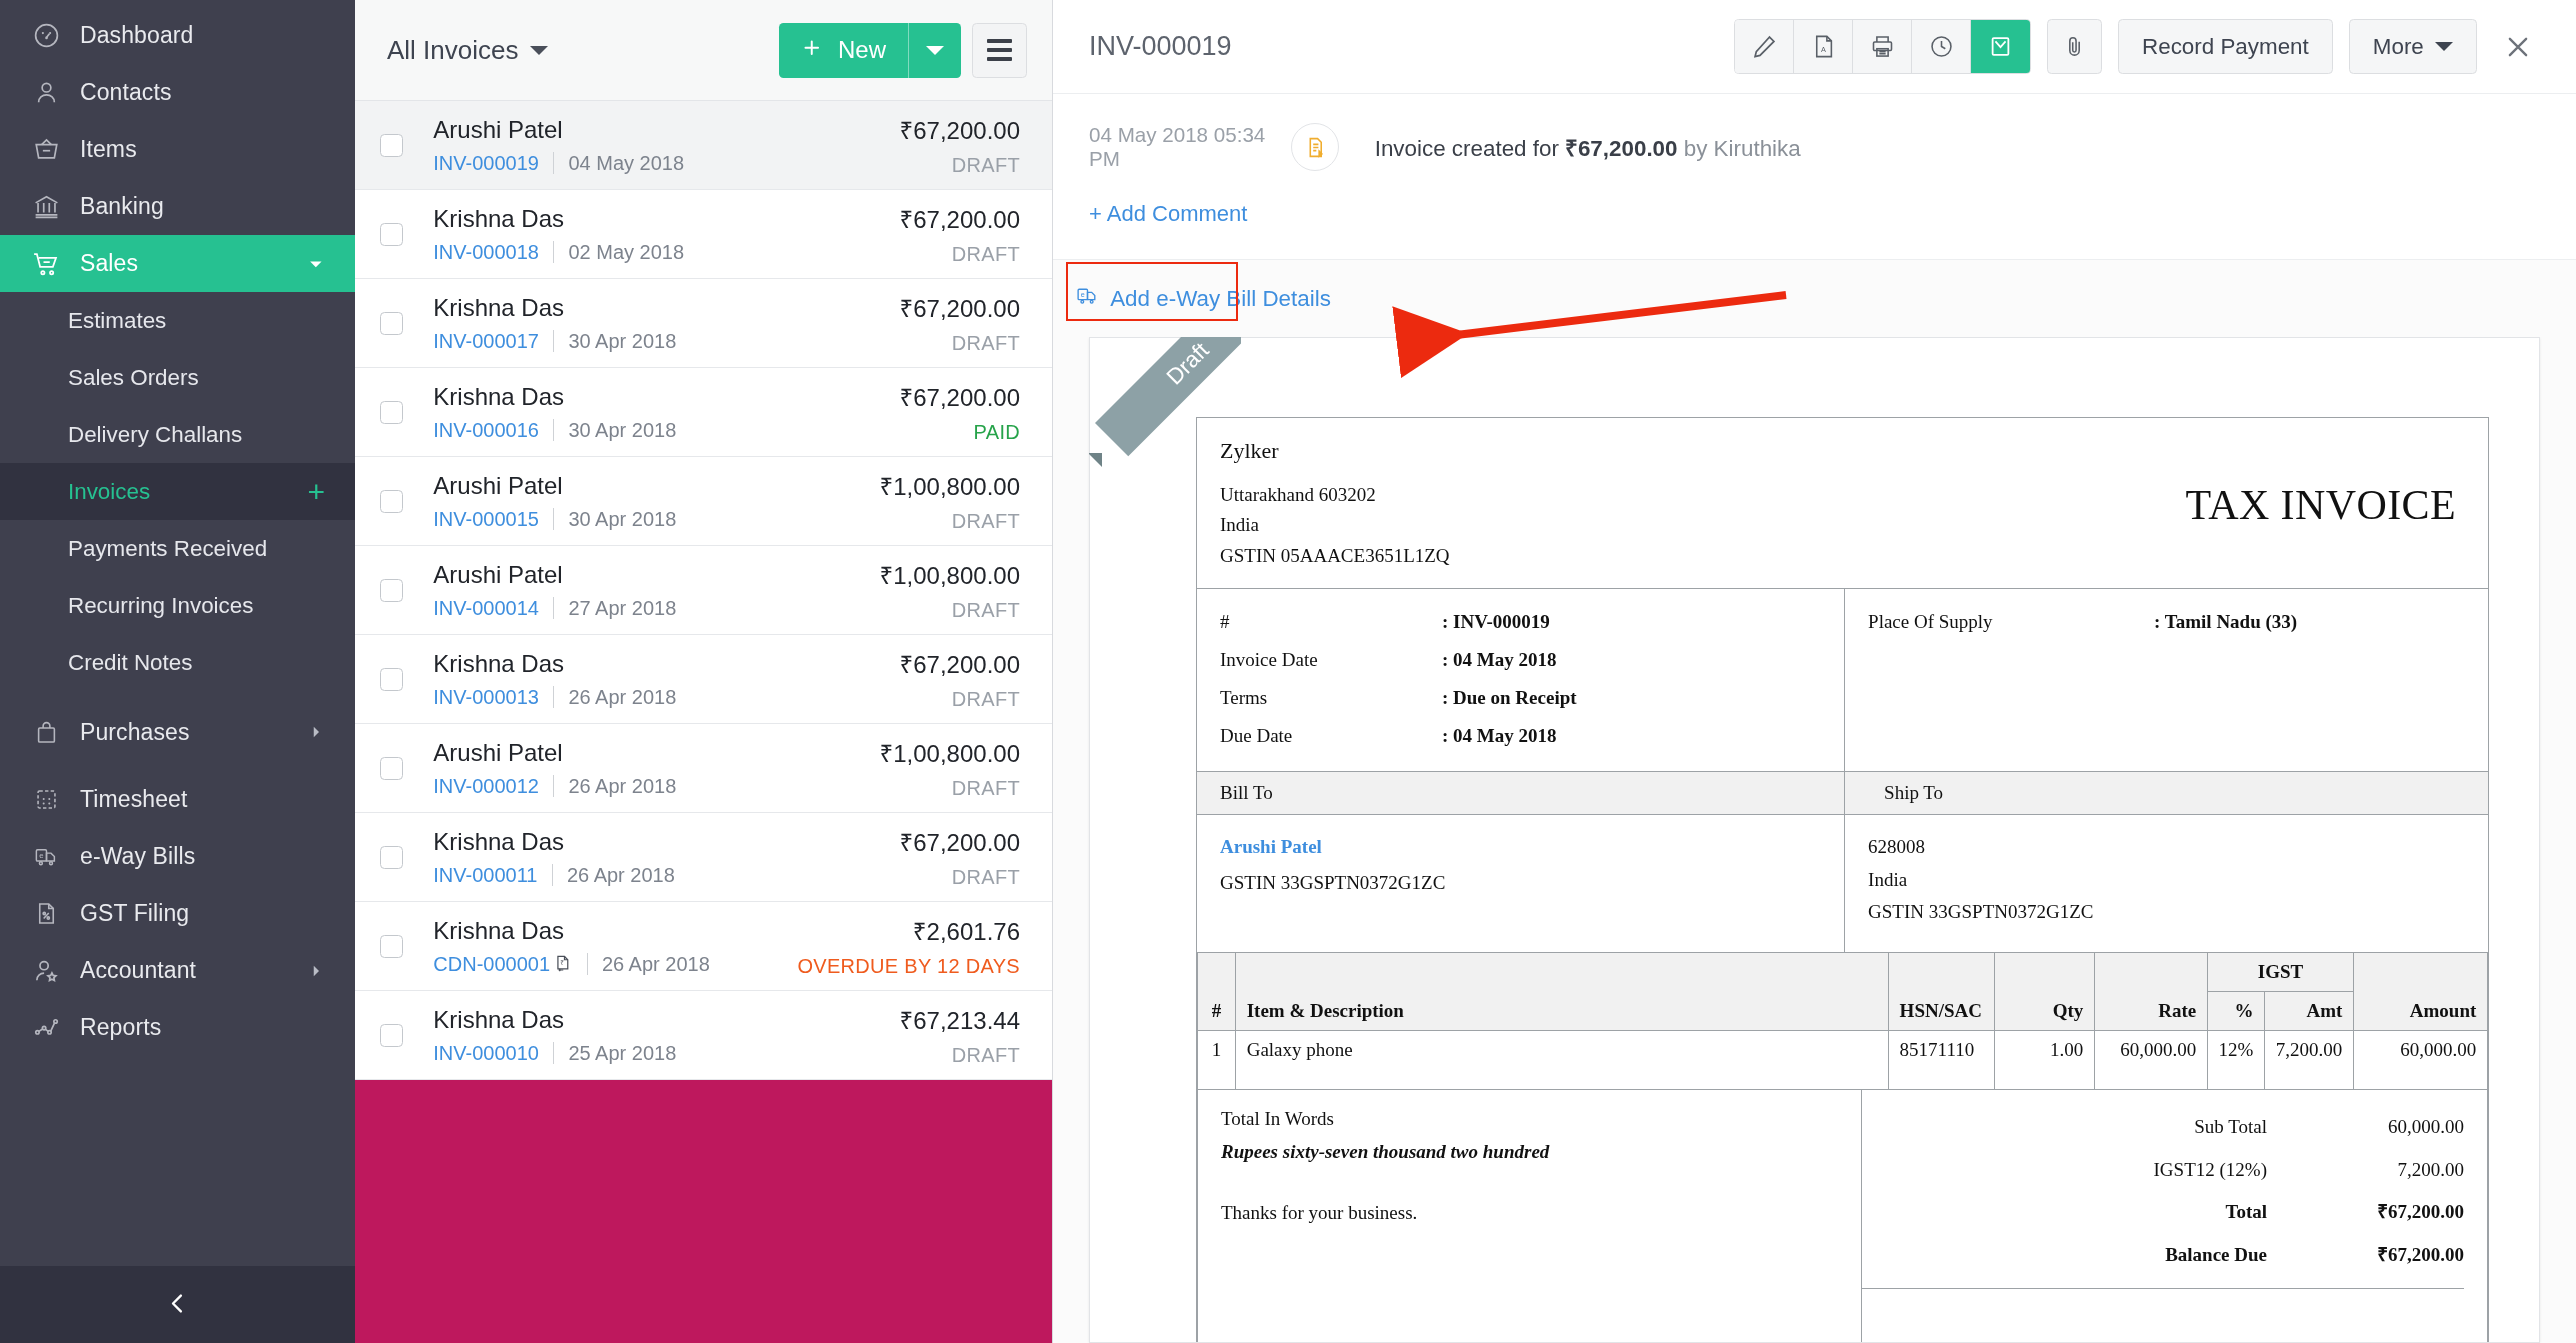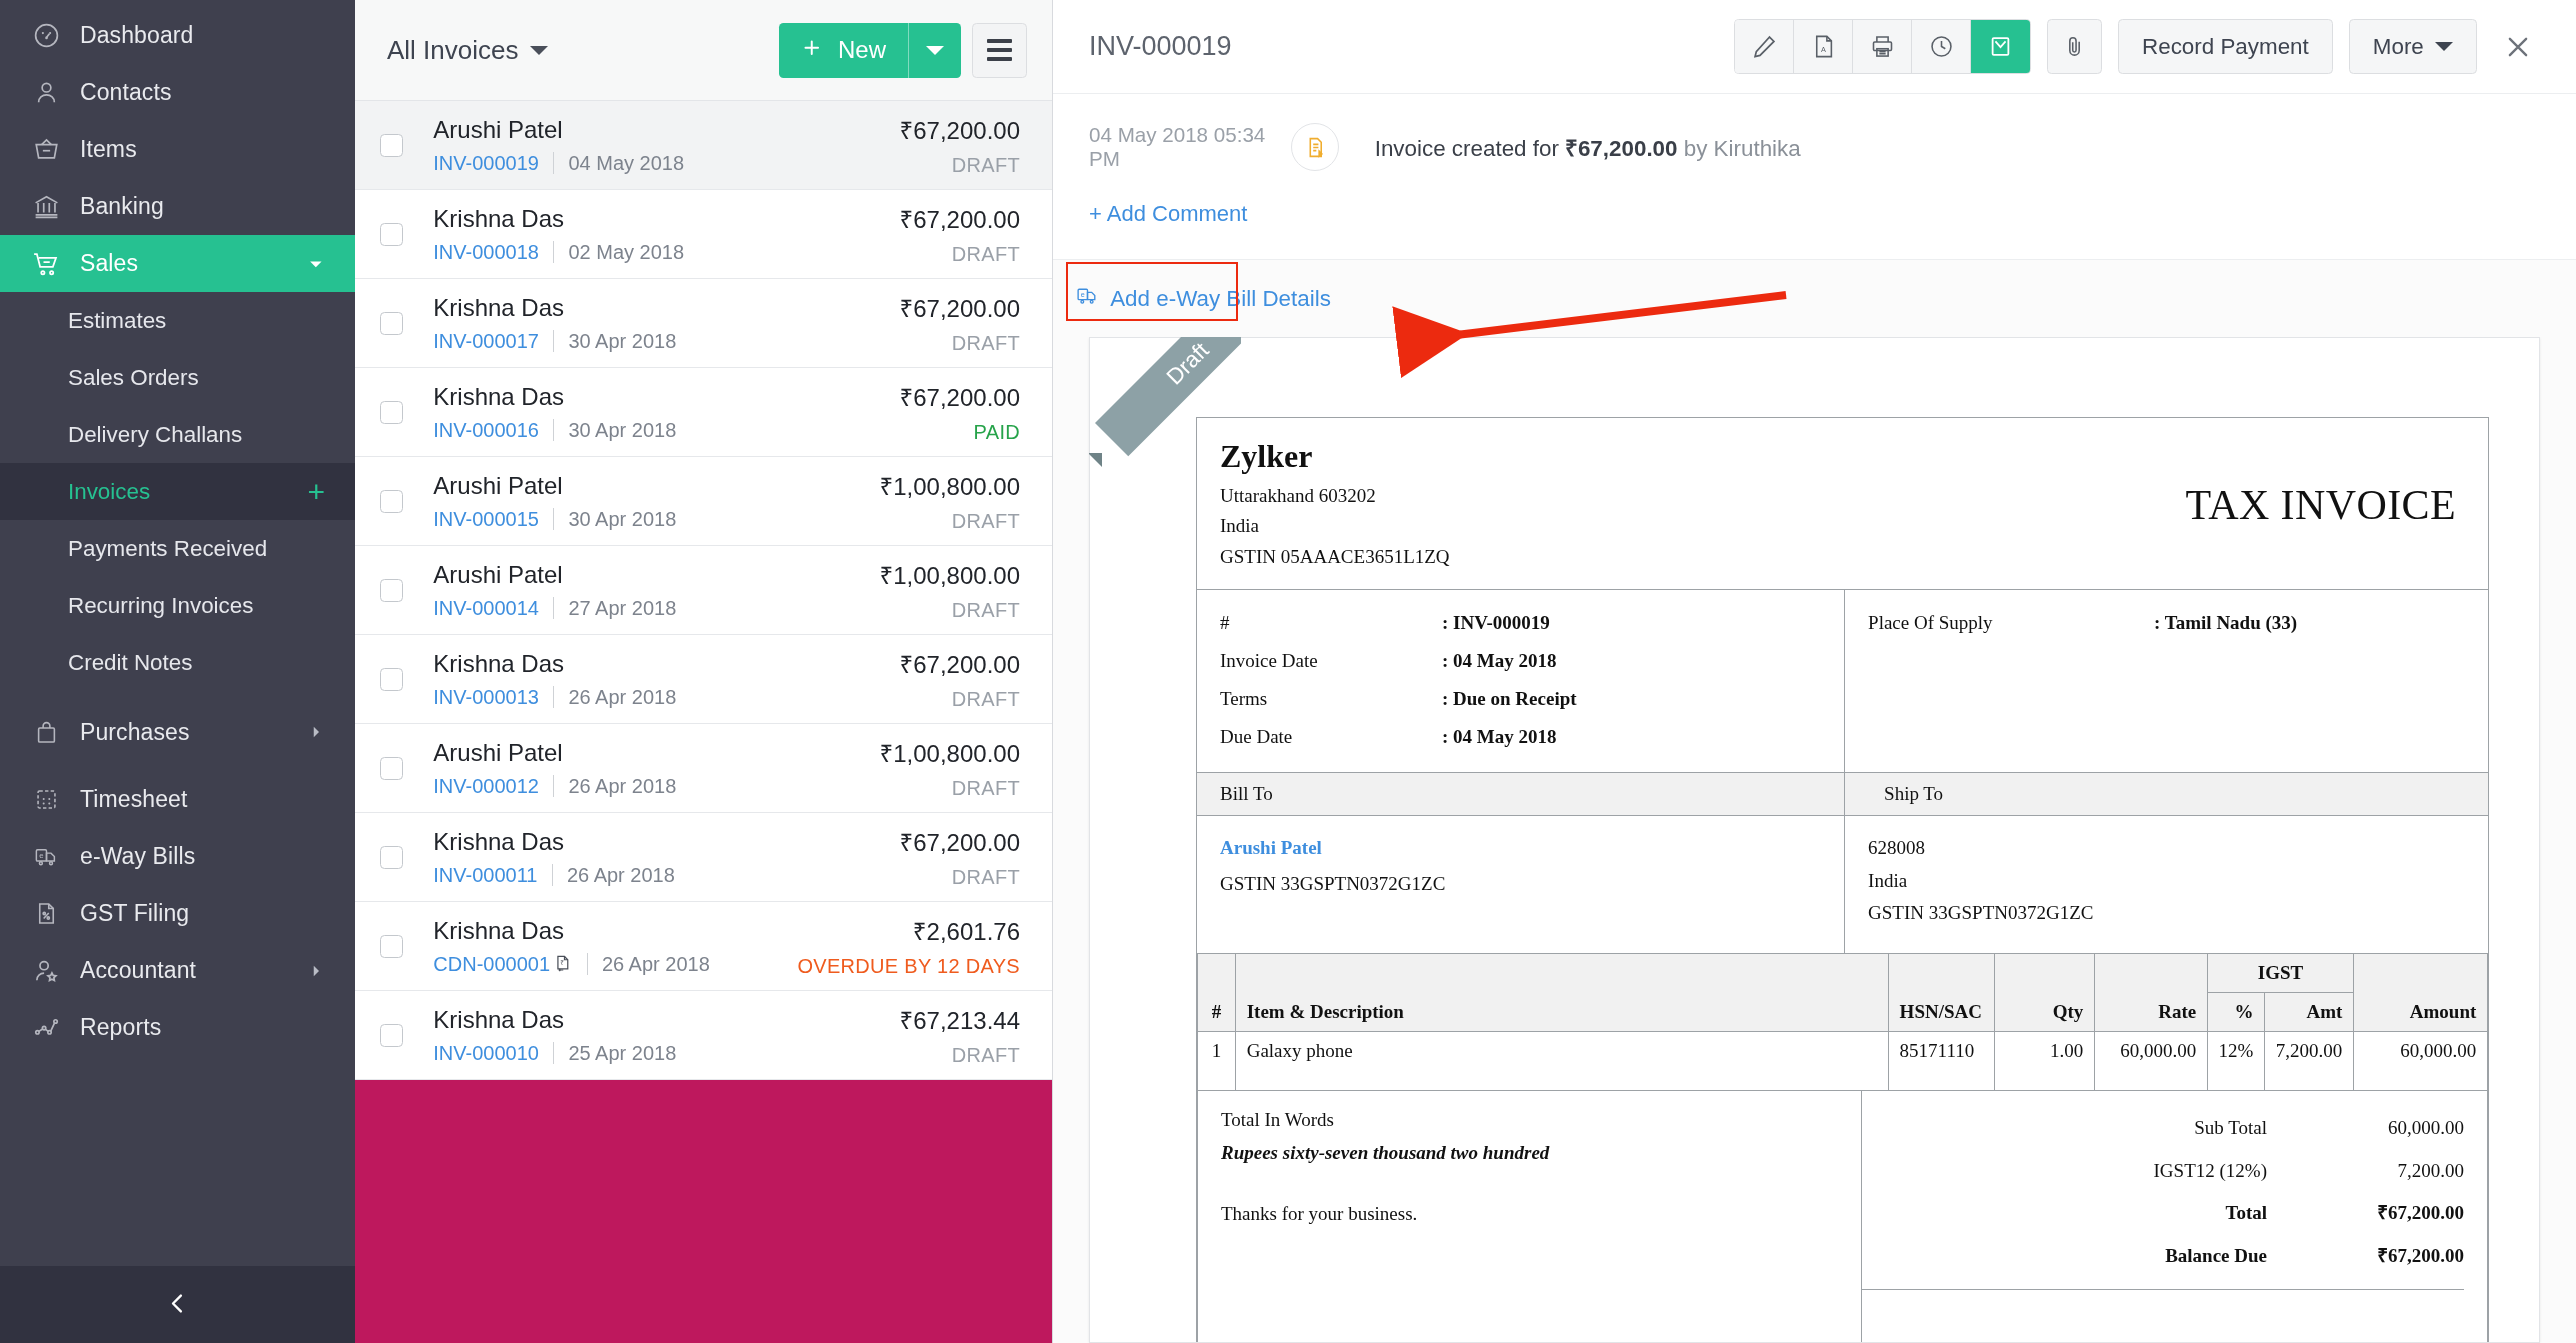--- a/index.html
+++ b/index.html
@@ -187,21 +187,21 @@
 
   
   .paper {
     position: absolute; left: 106px; top: 79px; right: 50px; bottom: 0;
     font-family: "Liberation Serif", serif; color: #111;
     border: 0.9px solid #9da2a6; border-bottom: none;
     display: flex; flex-direction: column;
   }
   .p-top { display: flex; padding: 19.7px 23px 16px 23px; }
   .p-org { flex: 1 1 auto; }
-  .p-org h1 { font-size: 32px; font-weight: 700; margin-bottom: 6px; }
+  .p-org h1 { font-size: 22px; font-weight: 400; margin-bottom: 16px; }
   .p-org div { font-size: 19px; line-height: 1.62; }
   .p-taxinv { font-size: 42px; letter-spacing: 0.4px; align-self: center; padding-right: 9px; }
 
   .p-meta { display: flex; border-top: 0.9px solid #9da2a6; }
   .p-meta .col { padding: 14.3px 23px 16px 23px; }
   .p-meta .col.left { width: 50.2%; border-right: 0.9px solid #9da2a6; }
   .p-meta .col.right { flex: 1 1 auto; }
   .meta-line { display: flex; font-size: 19px; line-height: 2.0; }
   .meta-line .k { width: 222px; flex: 0 0 222px; }
   .meta-line .v { font-weight: 700; }

